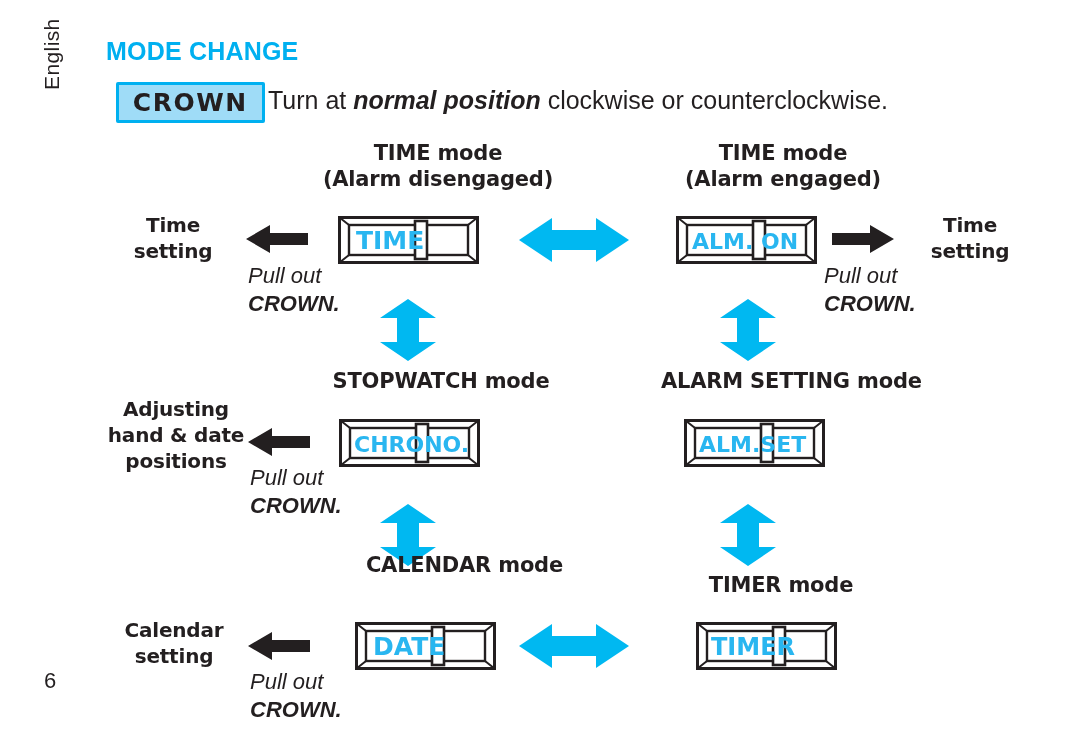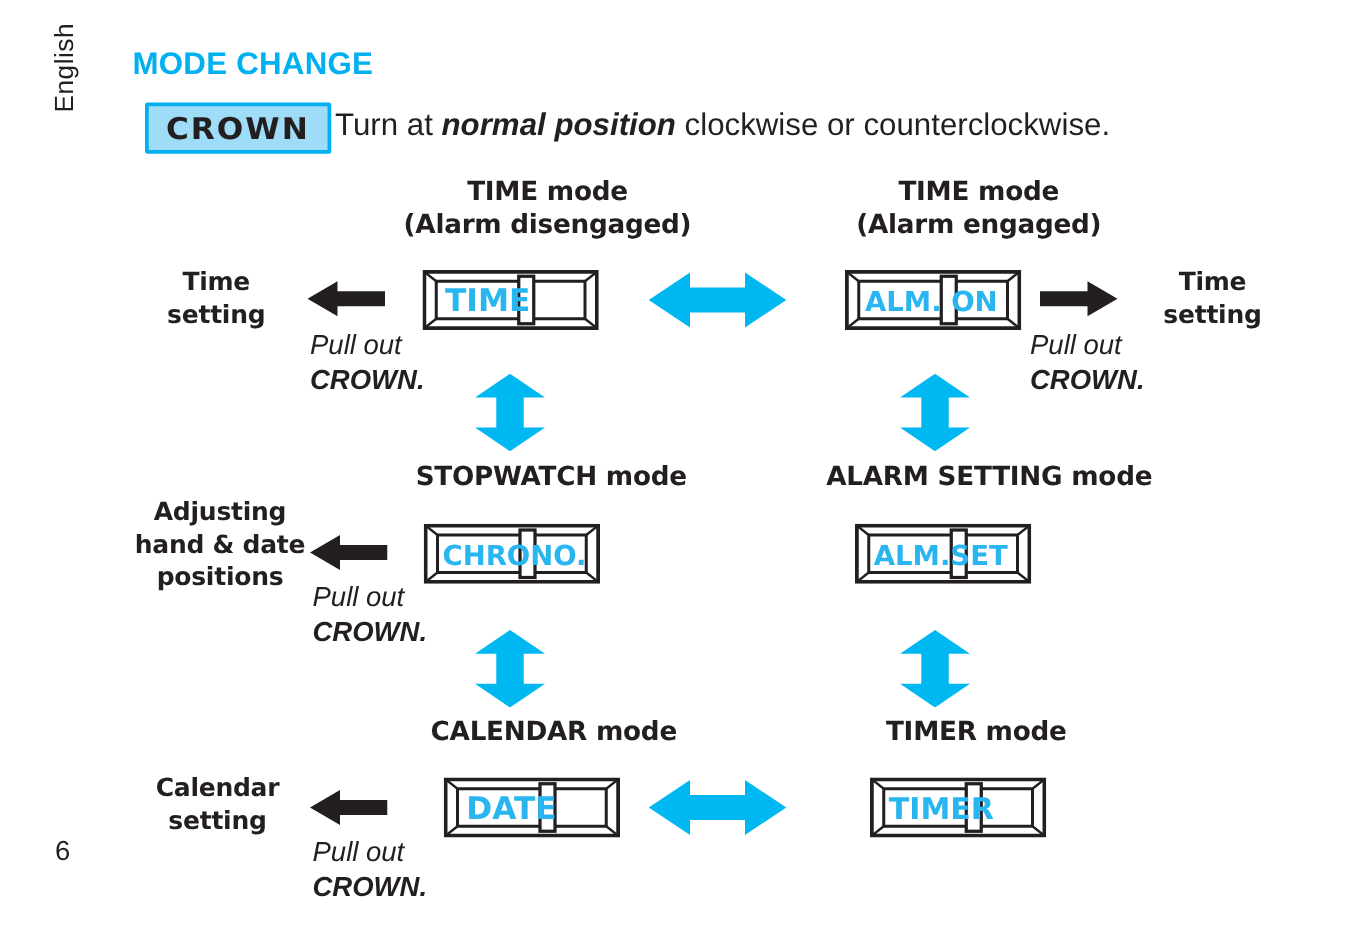--- a/index.html
+++ b/index.html
@@ -255,21 +255,21 @@
   <svg width="60" height="62" viewBox="0 0 60 62">
     <path d="M30 0 L58 19 L41 19 L41 43 L58 43 L30 62 L2 43 L19 43 L19 19 L2 19 Z" fill="#00b8f1"></path>
   </svg>
 </div>
 <div class="abs arr" style="left:718px; top:504px;">
   <svg width="60" height="62" viewBox="0 0 60 62">
     <path d="M30 0 L58 19 L41 19 L41 43 L58 43 L30 62 L2 43 L19 43 L19 19 L2 19 Z" fill="#00b8f1"></path>
   </svg>
 </div>
 
-<div class="abs mode-heading" style="left:290px; top:572px; width:240px;">
+<div class="abs mode-heading" style="left:290px; top:552px; width:240px;text-align:right;">
   <div>CALENDAR mode</div>
 </div>
 <div class="abs mode-heading" style="left:628px; top:572px; width:240px;">
   <div>TIMER mode</div>
 </div>
 
 <div class="abs side-label" style="left:104px; top:617px; width:140px;">
   <div>Calendar</div>
   <div>setting</div>
 </div>

